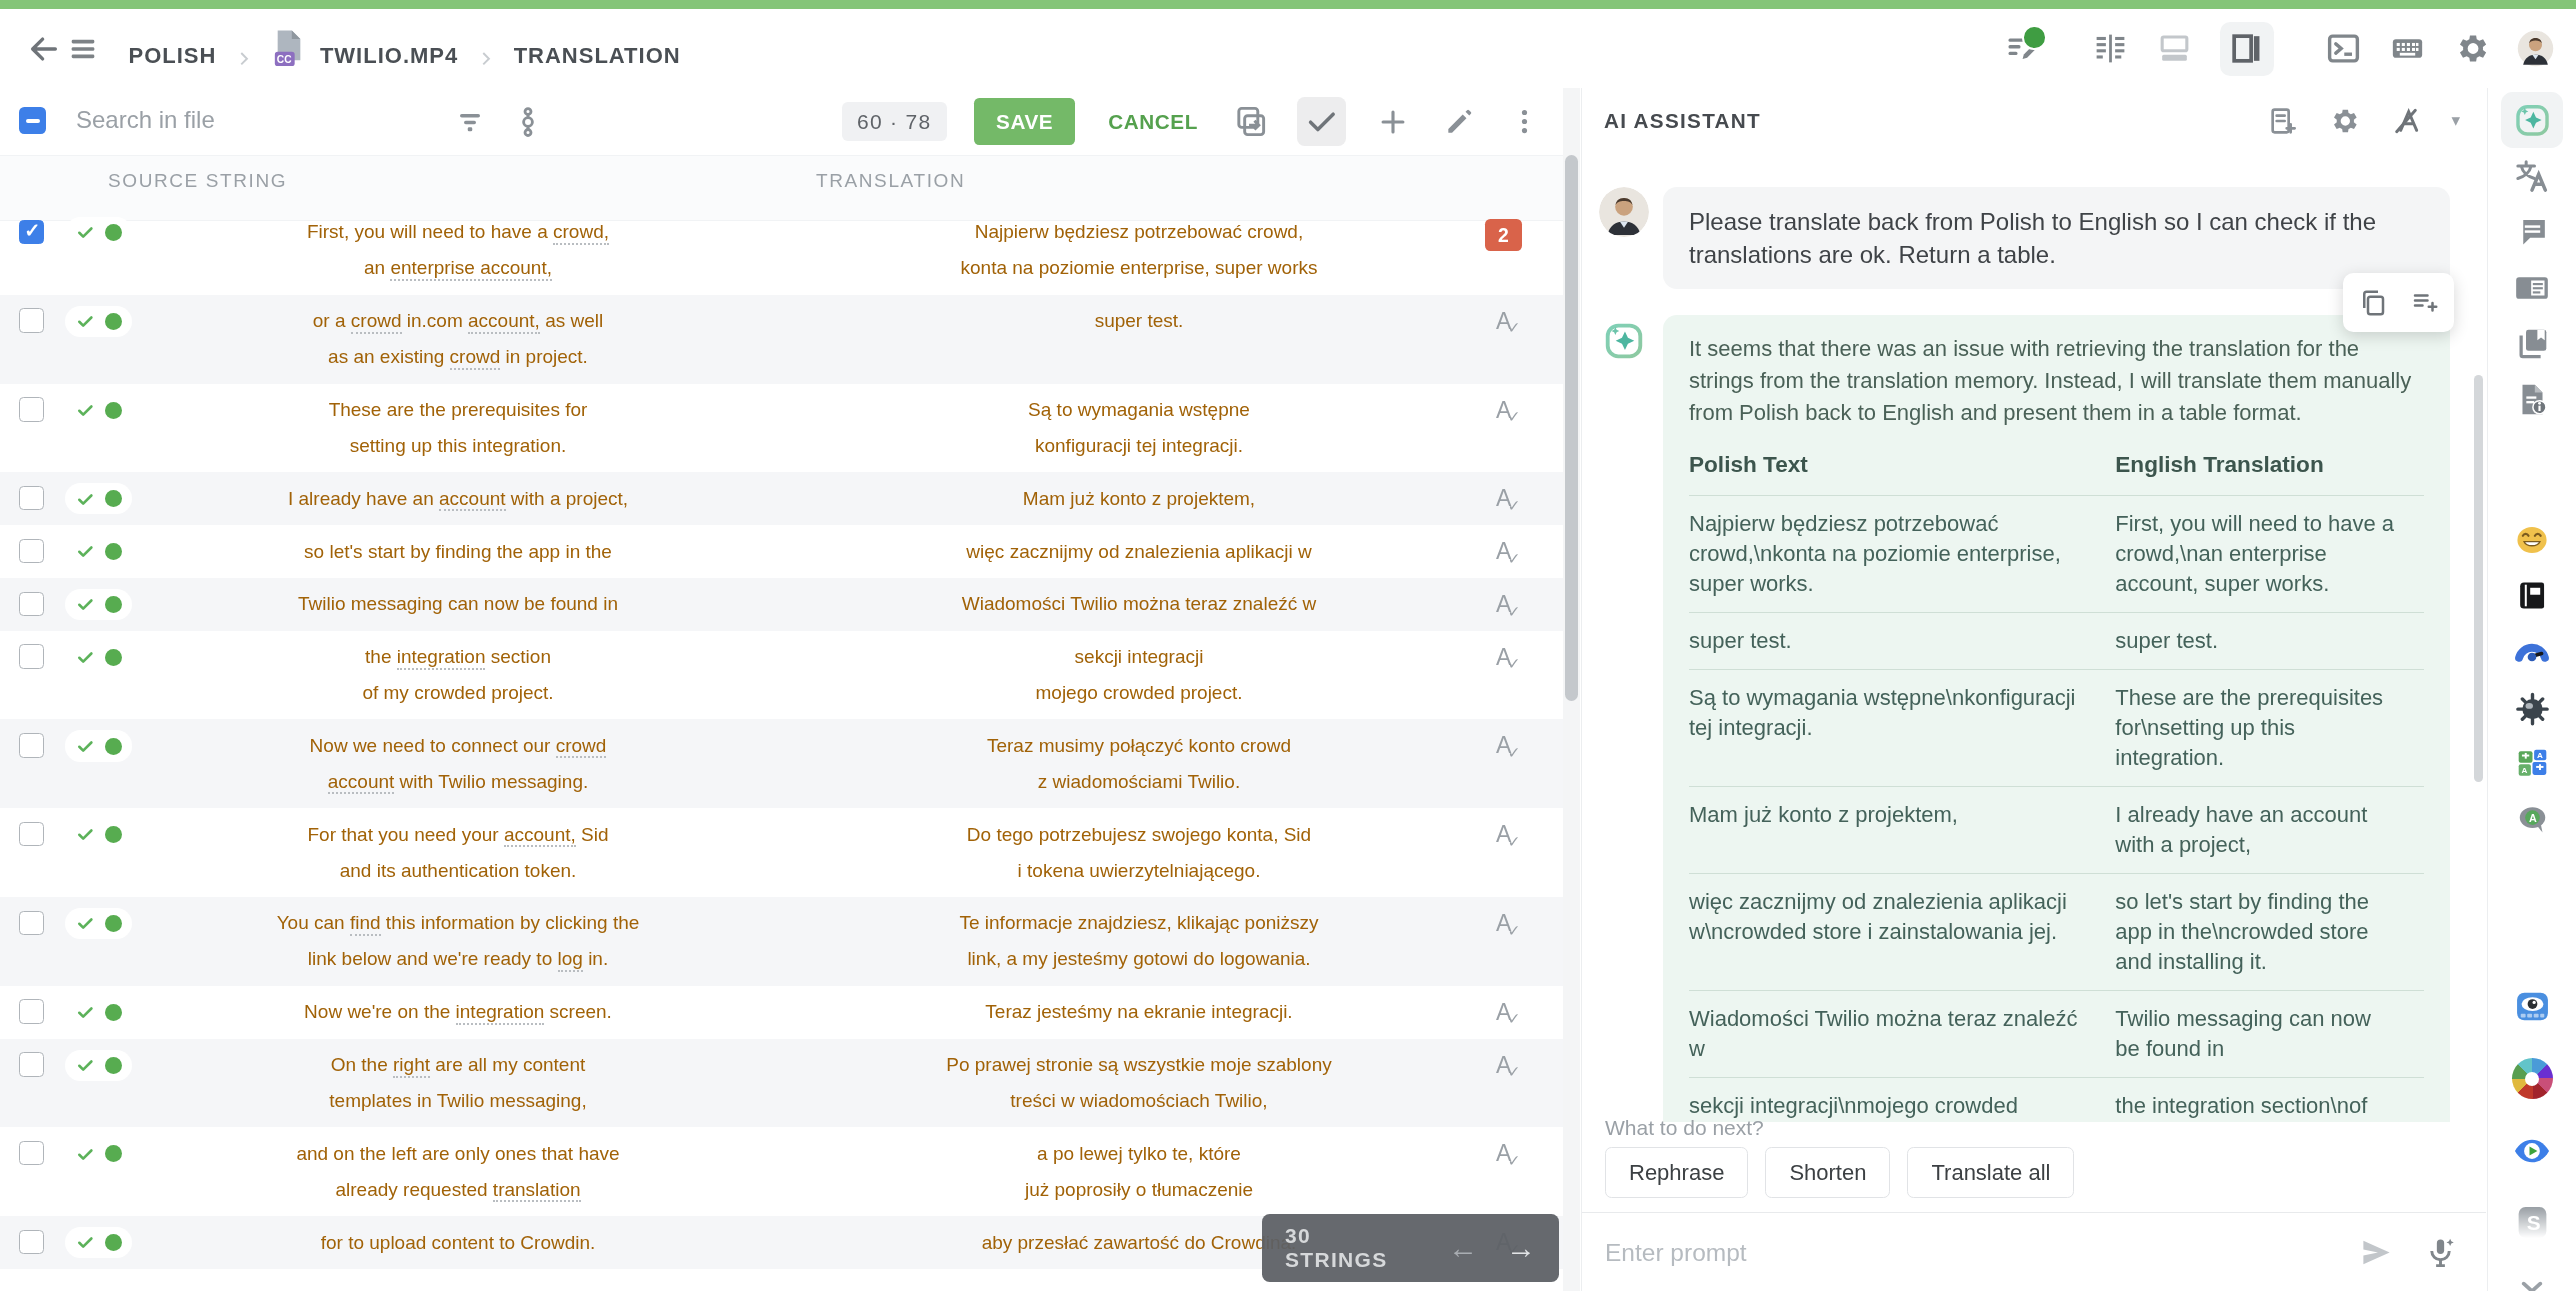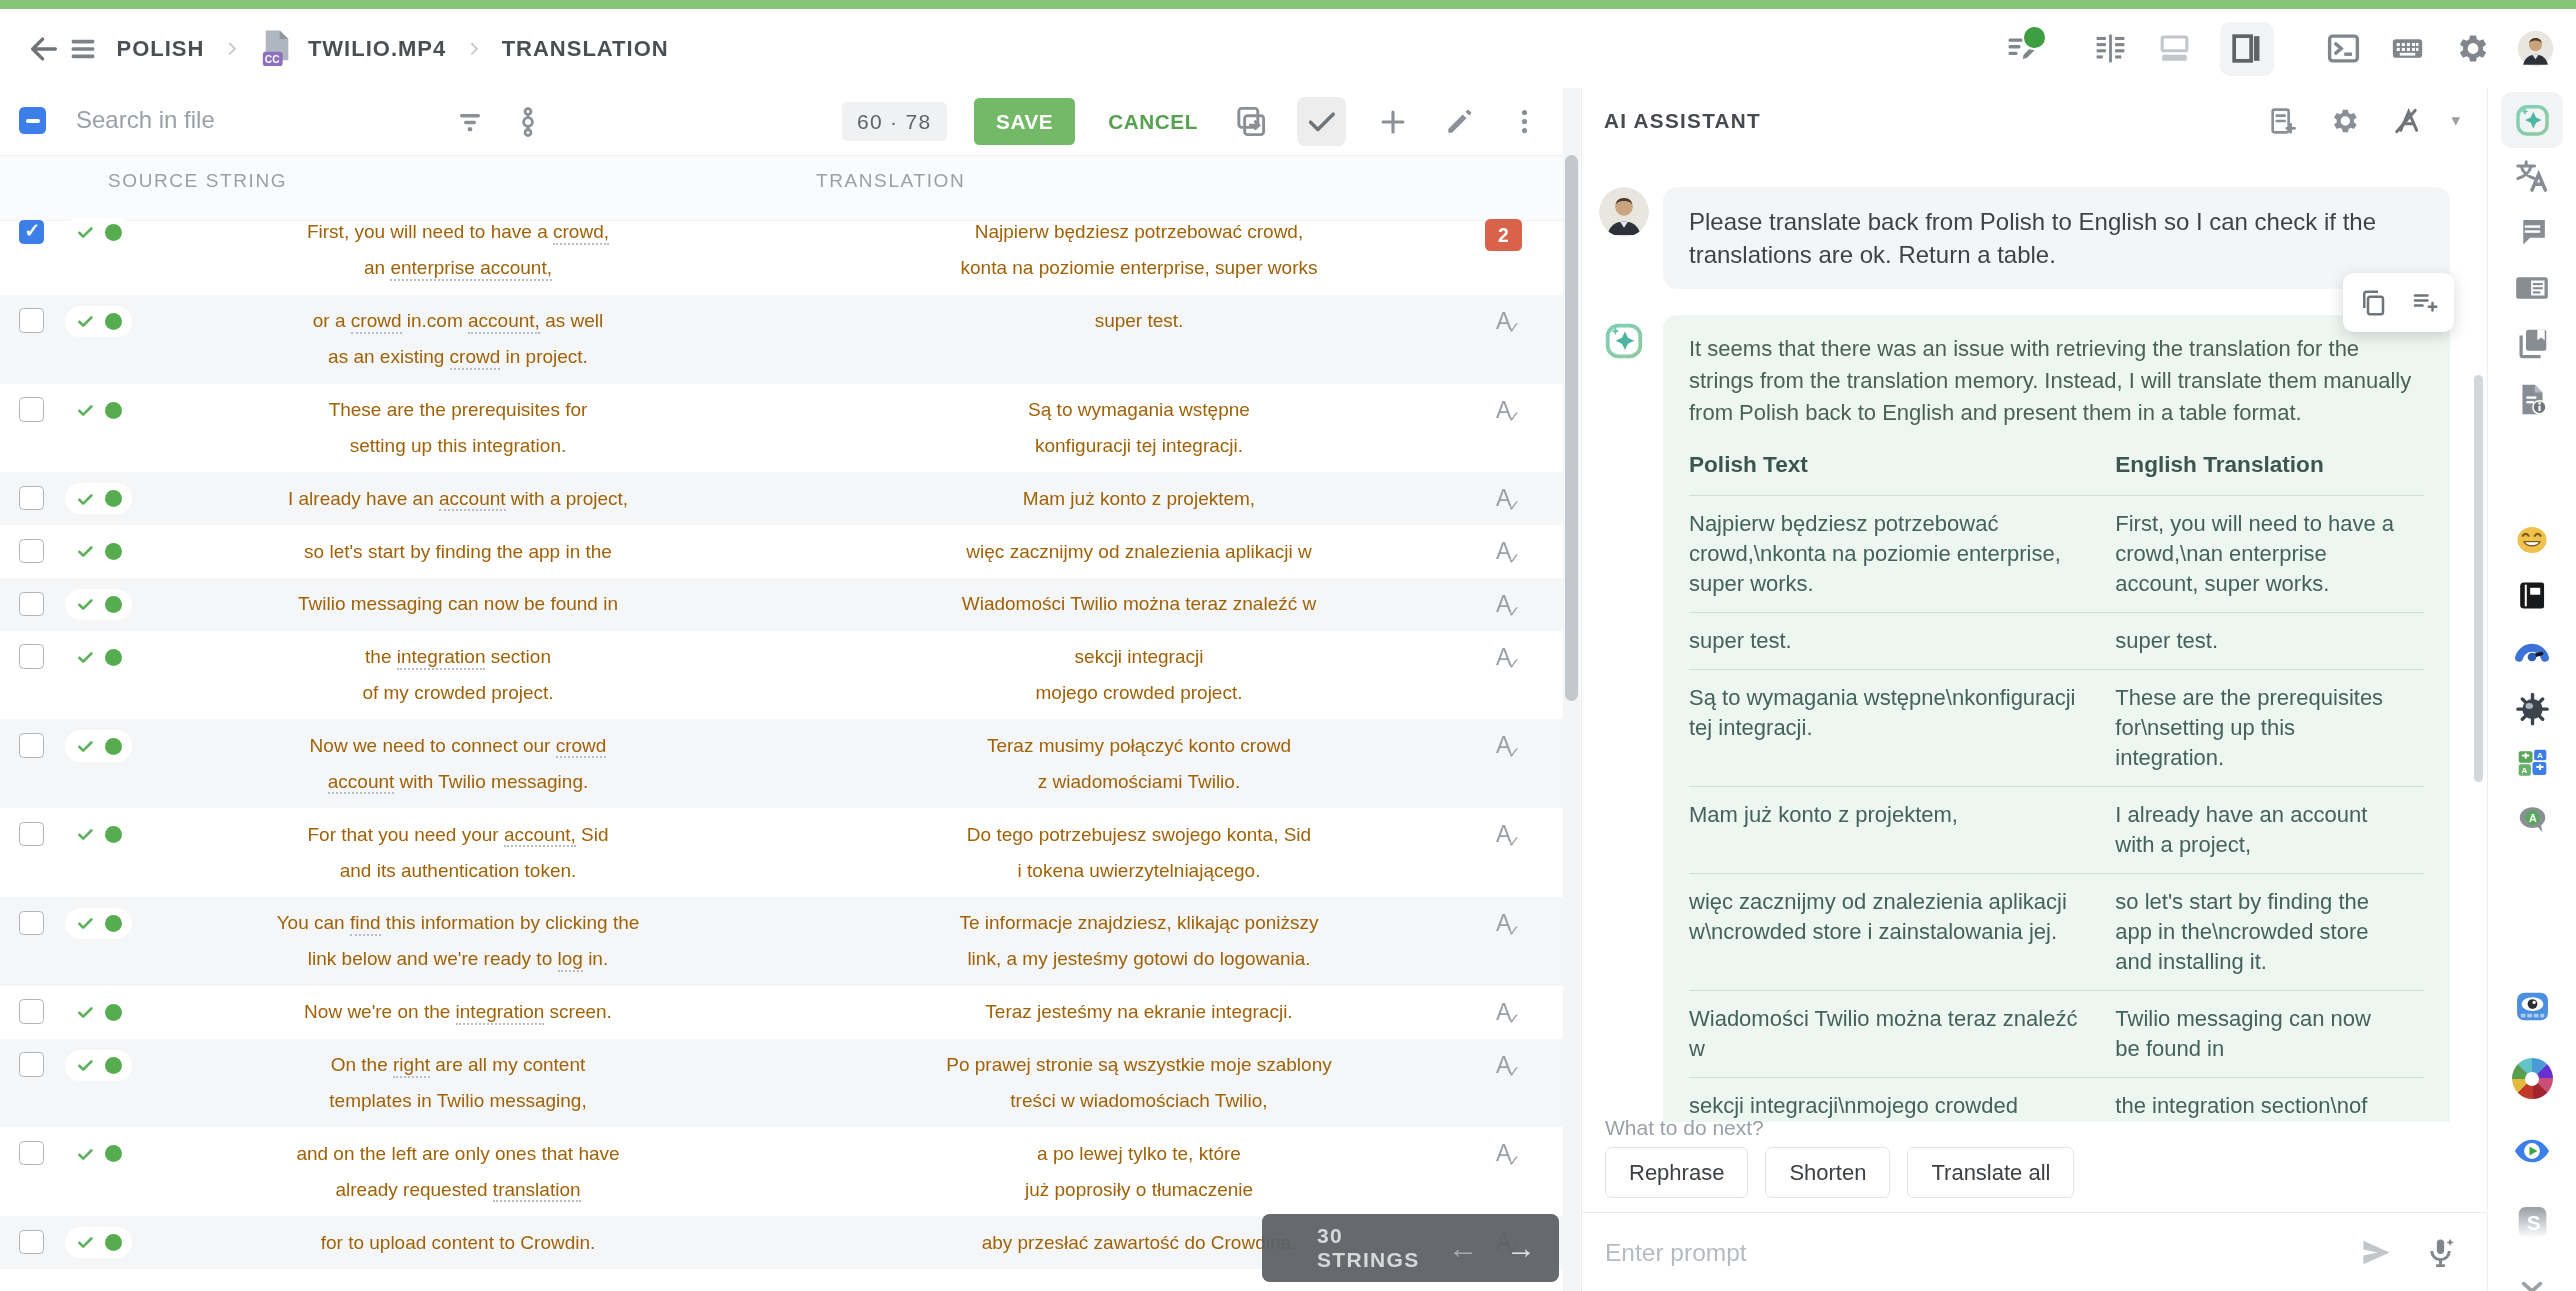--- a/index.html
+++ b/index.html
@@ -4,21 +4,21 @@
 <style>
   html,body{margin:0;padding:0;background:#fff;}
   #app{position:relative;width:2576px;height:1292px;overflow:hidden;
        font-family:"Liberation Sans",sans-serif;color:#3f4347;background:#fff;}
   svg{display:block;}
   
   .topstrip{position:absolute;top:0;left:0;right:0;height:9px;background:#84c578;}
   .hdr{position:absolute;top:9px;left:0;right:0;height:79px;background:#fff;
        display:flex;align-items:center;padding-left:24.5px;box-sizing:border-box;}
   .hbtn{width:39px;height:39px;display:flex;align-items:center;justify-content:center;cursor:pointer;}
-  .crumbs{display:flex;align-items:center;gap:18px;margin-left:14px;}
+  .crumbs{display:flex;align-items:flex-end;gap:18px;margin-left:26px;}
   .crumb{font-size:22px;font-weight:700;letter-spacing:1px;color:#4a4f54;}
   .csep{color:#c8ccd0;}
   .ccfile{display:flex;align-items:center;margin-right:-3.9px;}
   .hdr-right{margin-left:auto;display:flex;align-items:center;gap:27px;padding-right:22px;}
   .hicon{position:relative;width:37px;height:37px;display:flex;align-items:center;justify-content:center;cursor:pointer;}
   .hicon.activebg{background:#f1f3f4;border-radius:10.3px;width:54px;height:54px;}
   .gdot{position:absolute;top:-5.2px;right:-6.5px;width:20.7px;height:20.7px;border-radius:50%;background:#3f9d42;border:2.6px solid #fff;}
   .gap-lg{margin-left:24.5px;}
   
   .lp{position:absolute;top:88px;left:0;width:1580px;bottom:0;background:#fff;overflow:hidden;}
@@ -48,21 +48,21 @@
   .rcb.on{background:#3d7fe8;border-color:#3d7fe8;}
   .rcb.on::after{content:"✓";position:absolute;left:3.9px;top:-1.3px;color:#fff;font-size:19.4px;font-weight:700;}
   .st{position:absolute;left:65px;top:11px;display:flex;align-items:center;gap:9px;background:#fff;border-radius:15.5px;padding:5.2px 10.3px;}
   .dot{width:17px;height:17px;border-radius:50%;background:#57ac50;}
   .badge{position:absolute;left:1485px;top:13px;width:37px;height:32px;background:#d9634a;border-radius:5.2px;
          color:#fff;font-size:19.4px;font-weight:700;display:flex;align-items:center;justify-content:center;cursor:pointer;}
   .spell{position:absolute;left:1496px;top:13px;color:#9aa0a6;font-size:23px;cursor:pointer;}
   .spell::after{content:"✓";position:absolute;left:11.6px;top:11.6px;font-size:15.5px;}
   .overlay{position:absolute;left:1262px;top:1126px;width:297px;height:68px;background:rgba(92,96,101,.94);
            border-radius:7.7px;display:flex;align-items:center;padding:0 23px;box-sizing:border-box;z-index:5;}
-  .ovlabel{color:#d6d8da;font-size:21px;font-weight:700;letter-spacing:1.3px;margin-left:32px;}
+  .ovlabel{color:#d6d8da;font-size:21px;font-weight:700;letter-spacing:1.3px;}
   .ovarrow{font-size:30px;color:#e2e4e6;margin-left:28px;cursor:pointer;line-height:1;}
   .ovarrow.dim{color:#a9adb2;}
   .lp-track{position:absolute;right:0;top:0;bottom:0;width:17px;background:#f4f5f6;}
   .lp-thumb{position:absolute;right:1.9px;top:67px;width:13px;height:546px;background:#c4c8cc;border-radius:6.5px;}
   
   .ap{position:absolute;top:88px;left:1581px;width:905px;bottom:0;background:#fff;border-left:1.3px solid #eceef0;box-sizing:border-box;}
   .ap-hdr{position:absolute;top:0;left:0;right:0;height:65px;display:flex;align-items:center;padding:0 26px 0 22px;box-sizing:border-box;}
   .ap-title{font-size:20.7px;font-weight:700;letter-spacing:1.3px;color:#464a4f;}
   .ap-hicons{margin-left:auto;display:flex;align-items:center;gap:28px;}
   .aicon{width:34px;height:34px;display:flex;align-items:center;justify-content:center;cursor:pointer;}

